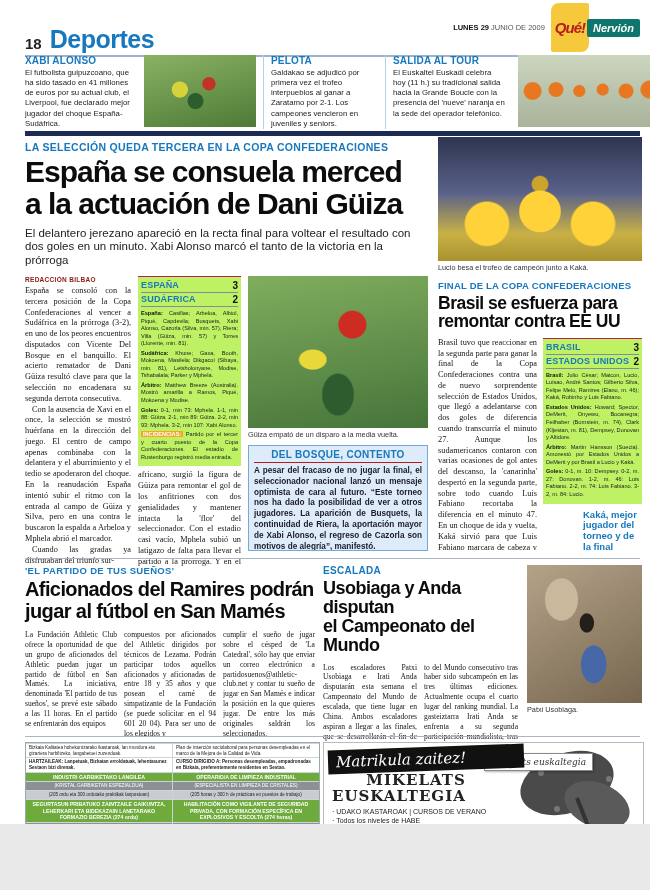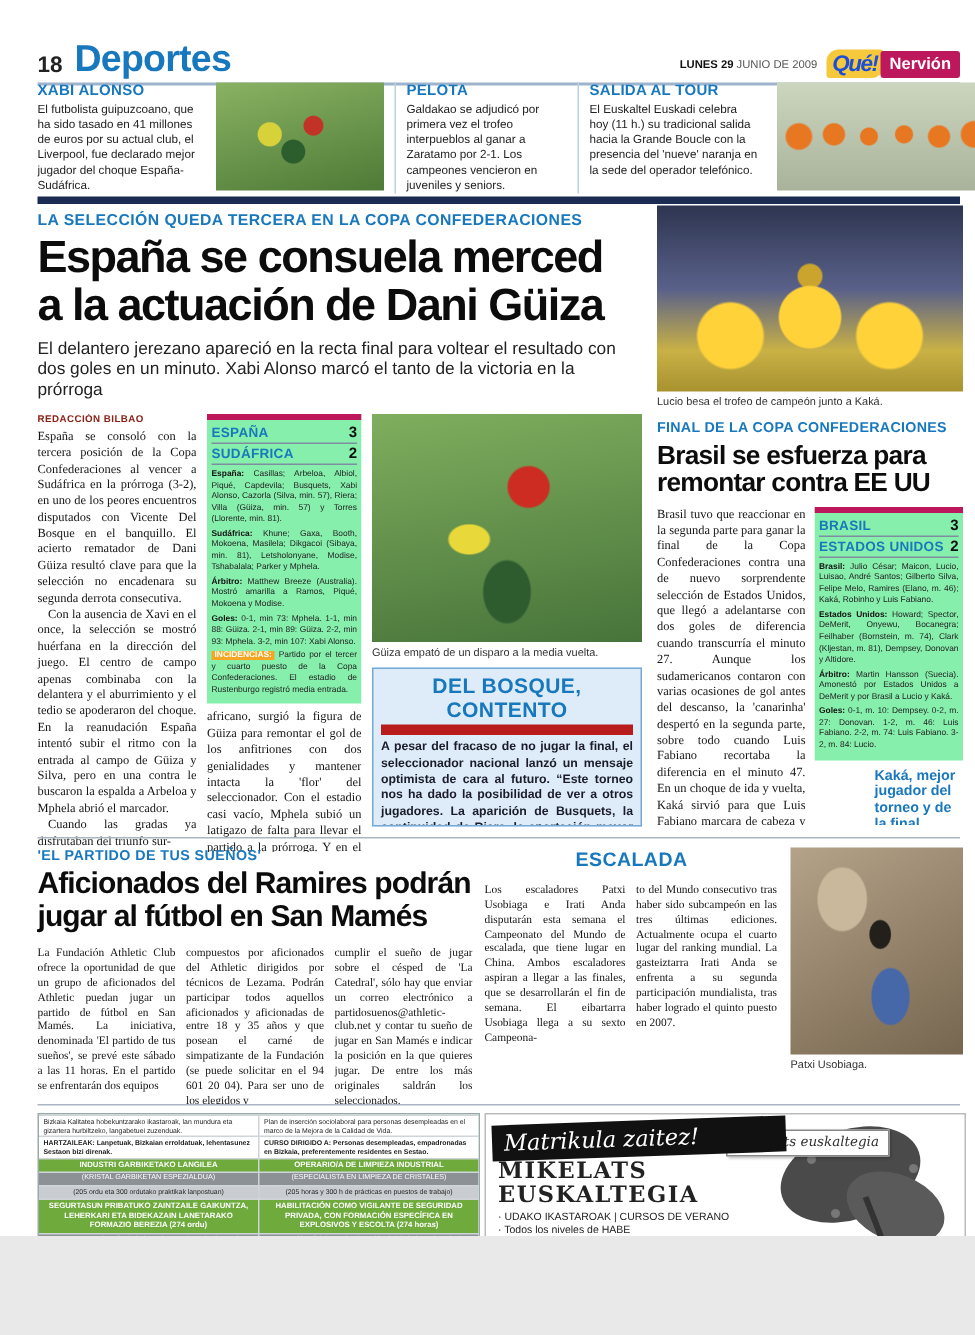--- a/index.html
+++ b/index.html
@@ -7,24 +7,24 @@
         font-family:"Liberation Sans",sans-serif;color:#111;overflow:hidden;}
   
   .header{position:absolute;top:22px;left:25px;right:10px;height:30px;
           border-bottom:2px solid #9db4cc;display:flex;align-items:flex-end;padding-bottom:3px;}
   .pagenum{font-size:15px;font-weight:bold;color:#222;margin-right:8px;}
   .section-title{font-size:25px;font-weight:bold;color:#1878be;letter-spacing:-0.5px;line-height:1;}
   .header-right{margin-left:auto;display:flex;align-items:center;gap:6px;}
   .dateline{font-size:7.5px;color:#555;}
   .dateline b{color:#111;}
   .que-logo{display:flex;align-items:center;}
-  .que-badge{background:#f6c93c;border-radius:8px 2px 8px 2px;padding:1px 4px;
-             color:#1d4ed8;font-weight:bold;font-style:italic;font-size:15px;letter-spacing:-1px;}
-  .nervion-badge{background:#be185d;color:#fff;font-weight:bold;font-size:11px;
-                 padding:3px 6px;border-radius:2px;margin-left:-2px;}
+  .que-badge{background:#f6c93c;border-radius:8px 2px 8px 2px;padding:16px 4px;
+             color:#b91c1c;font-weight:bold;font-style:italic;font-size:15px;letter-spacing:-1px;}
+  .nervion-badge{background:#0f766e;color:#fff;font-weight:bold;font-size:11px;
+                 padding:3px 6px;border-radius:2px;margin-left:-2px;font-style:italic;}
   
   .briefs{position:absolute;top:55px;left:25px;right:10px;height:74px;display:flex;}
   .brief{padding:0 6px 0 0;overflow:hidden;}
   .brief + .brief, .briefs .vphoto + .brief{border-left:1px solid #b9cfe2;padding-left:7px;}
   .brief-title{font-size:10px;font-weight:bold;color:#1878be;margin-bottom:2px;letter-spacing:0.2px;}
   .brief-body{font-size:7.8px;line-height:1.3;color:#222;}
   .vphoto{flex:none;}
   .photo{position:relative;overflow:hidden;}
   .ph-briefs-soccer{width:112px;height:72px;margin:0 7px;background:
      radial-gradient(circle at 32% 48%, #d8d23a 0 9%, transparent 10%),
@@ -49,39 +49,39 @@
   .main-cols{display:flex;gap:7px;margin-top:8px;height:292px;overflow:hidden;}
   .byline{font-size:6.5px;font-weight:bold;color:#8b2015;margin-bottom:3px;letter-spacing:0.3px;}
   .serifcol{font-family:"Liberation Serif",serif;font-size:8.3px;line-height:1.3;
             text-align:justify;color:#141414;}
   .serifcol p{margin:0 0 0 0;}
   .serifcol p + p{text-indent:7px;}
   .mcol1{width:106px;flex:none;overflow:hidden;}
   .mcol2{width:103px;flex:none;overflow:hidden;display:flex;flex-direction:column;}
   .mcol3{flex:1;overflow:hidden;}
   
-  .scorebox{background:#86efac;border-top:4px solid #be185d;padding:2px 3px 3px;}
+  .scorebox{background:#bef264;border-top:1px solid #be185d;padding:2px 3px 3px;}
   .score-row{display:flex;justify-content:space-between;align-items:center;
              border-bottom:1px solid #7e8ea0;padding:1px 0;}
   .score-team{font-size:9px;font-weight:bold;color:#1878be;letter-spacing:0.2px;}
   .score-val{font-size:10px;font-weight:bold;color:#111;}
   .fineprint{margin-top:3px;font-size:5.6px;line-height:1.35;color:#222;text-align:justify;}
   .fineprint .fp-line{margin-bottom:2px;}
   .fineprint b{color:#111;}
   .inc-label{background:#f5a623;color:#fff;font-weight:bold;padding:0 2px;}
   .mcol2-text{margin-top:4px;flex:1;overflow:hidden;}
   .ph-main{width:100%;height:152px;background:
      radial-gradient(ellipse at 58% 32%, #cc2c22 0 9%, transparent 10%),
      radial-gradient(ellipse at 36% 55%, #e8d83a 0 8%, transparent 9%),
      radial-gradient(ellipse at 50% 78%, #2f5c2f 0 12%, transparent 13%),
      linear-gradient(170deg,#7fae5e 0%,#47743a 100%);}
   .caption{font-size:7.3px;color:#333;margin-top:2px;}
   .delbosque{margin-top:6px;background:#ddecf8;border:1px solid #74aad8;padding:3px 5px 5px;height:96px;overflow:hidden;}
-  .delbosque-title{text-align:center;font-size:14px;font-weight:bold;color:#1878be;
-                   border-bottom:7px solid #b91c1c;padding-bottom:2px;margin-bottom:3px;letter-spacing:0.3px;}
+  .delbosque-title{text-align:center;font-size:10px;font-weight:bold;color:#1878be;
+                   border-bottom:1px solid #b91c1c;padding-bottom:2px;margin-bottom:3px;letter-spacing:0.3px;}
   .delbosque-body{font-size:8.2px;line-height:1.32;font-weight:600;color:#1b1b2a;text-align:justify;}
   
   .right-col{position:absolute;top:137px;left:438px;width:204px;}
   .ph-brasil{width:100%;height:124px;background:
      radial-gradient(circle at 50% 60%, #ffd23a 0 16%, transparent 17%),
      radial-gradient(circle at 24% 70%, #ffd23a 0 12%, transparent 13%),
      radial-gradient(circle at 76% 70%, #ffd23a 0 12%, transparent 13%),
      radial-gradient(circle at 50% 38%, #caa42c 0 6%, transparent 7%),
      linear-gradient(#2e3550 0%,#59618a 45%,#c9b145 78%,#a8922f 100%);}
   .rc-kicker{font-size:9.5px;font-weight:bold;color:#1878be;margin-top:8px;letter-spacing:0.2px;}
@@ -131,21 +131,21 @@
              display:flex;align-items:center;justify-content:center;font-size:8px;}
   .logo-sestao{background:#3f8f2e;}
   .logo-behargintza{background:#fff;border:1px solid #3f8f2e;color:#3f8f2e;}
   .logo-eu{background:#c02a2a;}
   .ad-mik{position:absolute;top:742px;left:323px;width:319px;height:140px;border:1px solid #bbb;
           overflow:hidden;background:#fff;}
   .mik-banner{position:absolute;top:4px;left:4px;width:180px;background:#111;color:#fff;
               padding:3px 8px;transform:rotate(-2deg);font-size:15px;font-style:italic;
               font-family:"DejaVu Serif",serif;}
   .mik-name{position:absolute;top:30px;left:8px;font-size:15px;font-weight:bold;letter-spacing:1px;
-            color:#222;line-height:1.05;font-family:"DejaVu Serif",serif;}
+            color:#222;line-height:1.05;font-family:"DejaVu Serif",serif;text-align:right;}
   .mik-bullets{position:absolute;top:64px;left:8px;width:200px;font-size:7px;line-height:1.35;color:#222;}
   .mik-cta{position:absolute;top:99px;left:8px;font-size:13px;font-style:italic;color:#111;
            font-family:"DejaVu Serif",serif;}
   .mik-contact{position:absolute;top:114px;left:8px;width:205px;background:#e3e3e3;border-radius:6px;
                padding:2px 6px;font-size:5.6px;font-weight:bold;line-height:1.3;color:#222;}
   .mik-leaf{position:absolute;top:0;right:6px;width:130px;height:140px;}
   .mik-badge{position:absolute;top:10px;right:50px;background:#fff;border:1px solid #888;
              padding:3px 6px;font-size:9px;font-style:italic;font-family:"DejaVu Serif",serif;
              color:#333;box-shadow:1px 1px 2px rgba(0,0,0,.3);}
 </style>
@@ -280,21 +280,25 @@
     </div>
     <div class="ath-cols">
       <div class="ath-col serifcol">La Fundación Athletic Club ofrece la oportunidad de que un grupo de aficionados del Athletic puedan jugar un partido de fútbol en San Mamés. La iniciativa, denominada 'El partido de tus sueños', se prevé este sábado a las 11 horas. En el partido se enfrentarán dos equipos</div>
       <div class="ath-col serifcol">compuestos por aficionados del Athletic dirigidos por técnicos de Lezama. Podrán participar todos aquellos aficionados y aficionadas de entre 18 y 35 años y que posean el carné de simpatizante de la Fundación (se puede solicitar en el 94 601 20 04). Para ser uno de los elegidos y</div>
       <div class="ath-col serifcol">cumplir el sueño de jugar sobre el césped de 'La Catedral', sólo hay que enviar un correo electrónico a partidosuenos@athletic-club.net y contar tu sueño de jugar en San Mamés e indicar la posición en la que quieres jugar. De entre los más originales saldrán los seleccionados.</div>
     </div>
   </div>
 
   <div class="escalada">
     <div class="esc-left">
-      <div class="kicker" style="font-size:13px;text-align:center;">ESCALADA</div>
+      <div class="kicker" style="font-size:10px;">ESCALADA</div>
+      <div class="headline-md" style="font-size:18px;">
+        <div>Usobiaga y Anda disputan</div>
+        <div>el Campeonato del Mundo</div>
+      </div>
       <div class="esc-cols">
         <div class="esc-col serifcol">Los escaladores Patxi Usobiaga e Irati Anda disputarán esta semana el Campeonato del Mundo de escalada, que tiene lugar en China. Ambos escaladores aspiran a llegar a las finales, que se desarrollarán el fin de semana. El eibartarra Usobiaga llega a su sexto Campeona-</div>
         <div class="esc-col serifcol">to del Mundo consecutivo tras haber sido subcampeón en las tres últimas ediciones. Actualmente ocupa el cuarto lugar del ranking mundial. La gasteiztarra Irati Anda se enfrenta a su segunda participación mundialista, tras haber logrado el quinto puesto en 2007.</div>
       </div>
     </div>
     <div class="esc-right">
       <div class="photo ph-climb"></div>
       <div class="caption">Patxi Usobiaga.</div>
     </div>
   </div>

